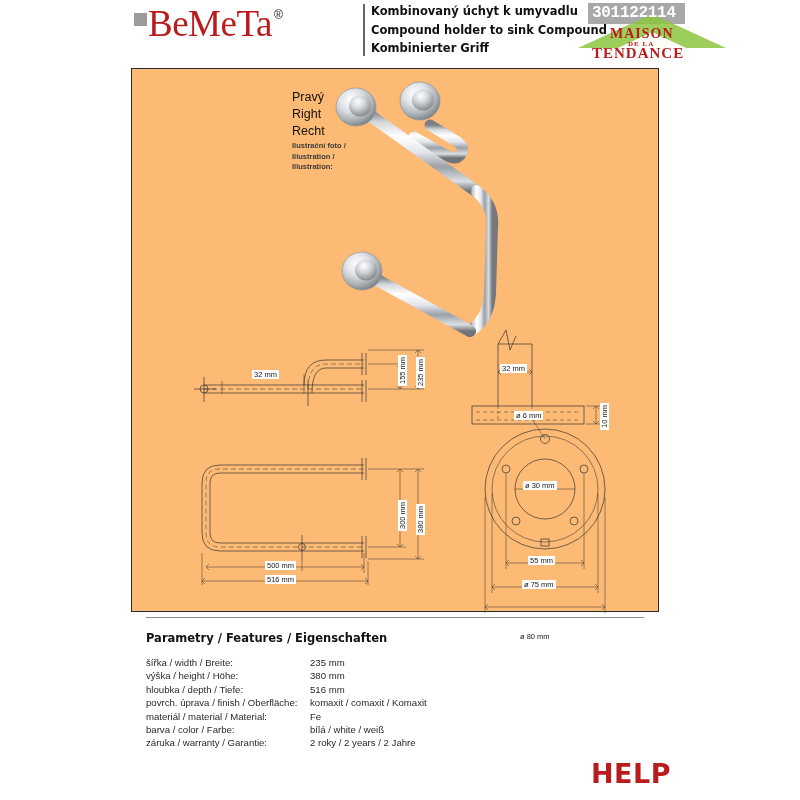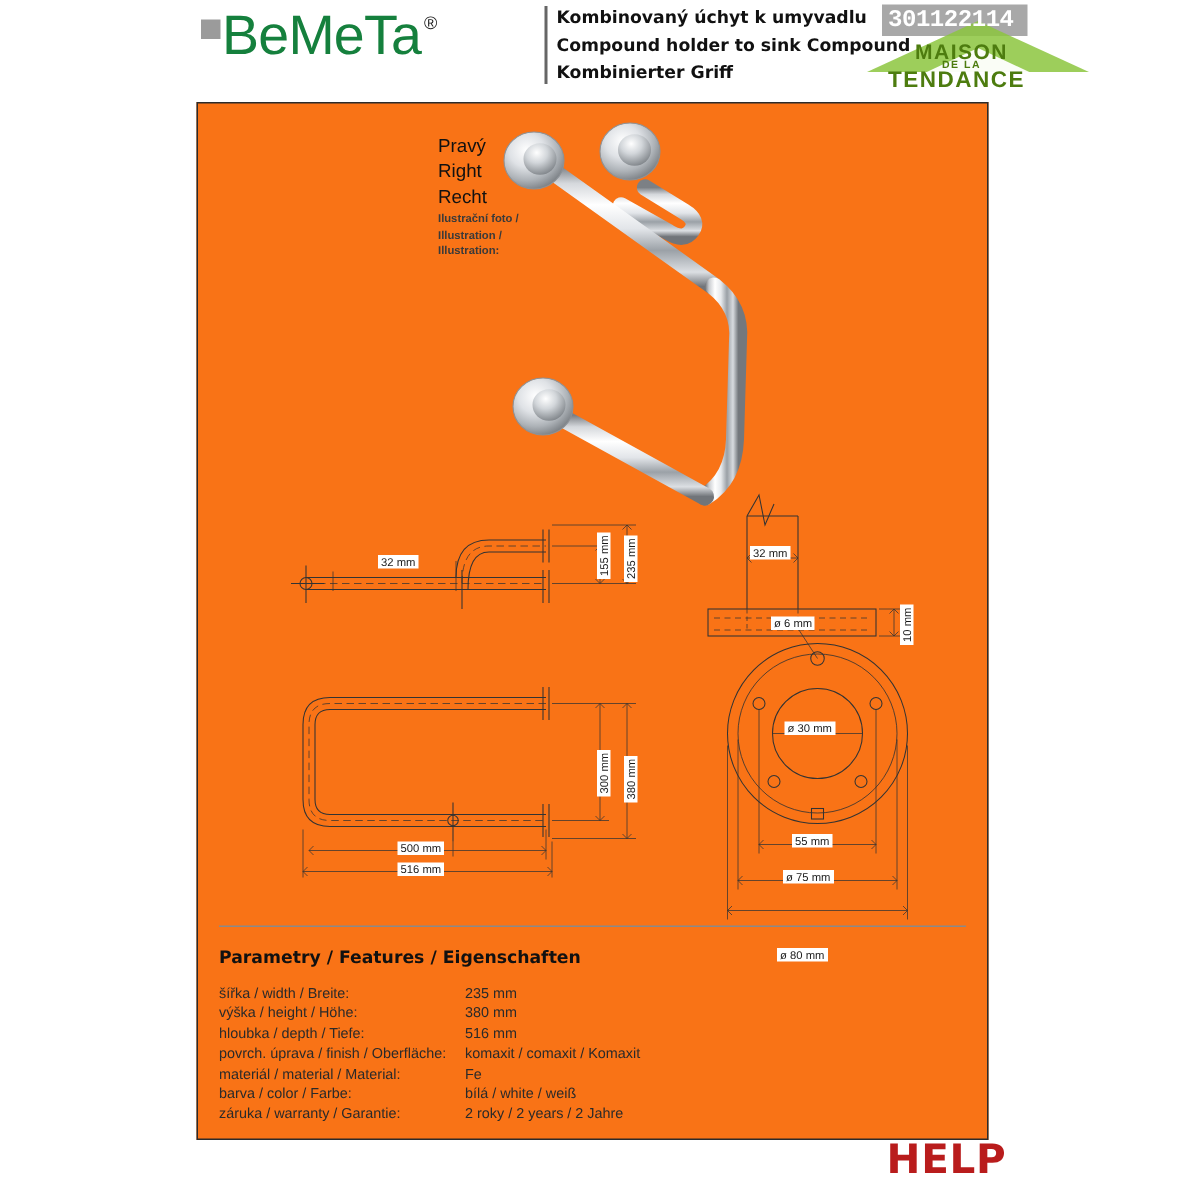--- a/index.html
+++ b/index.html
@@ -29,25 +29,25 @@
     align-items: flex-start;
   }
   #logo-square {
     width: 13px; height: 13px;
     background: #9b9b9b;
     margin-top: 9px;
     margin-right: 1px;
     flex: none;
   }
   #logo-text {
-    font-family: Liberation Sans, sans-serif;
+    font-family: Liberation Serif, serif;
     font-size: 37px;
     font-weight: 400;
     letter-spacing: -0.5px;
-    color: #15803d;
+    color: #b91c1c;
     line-height: 40px;
   }
   #logo-reg {
     font-size: 12px;
     color: #1a1a1a;
     margin-top: 4px;
     margin-left: 2px;
   }
   #header-divider {
     position: absolute;
@@ -106,37 +106,37 @@
     position: absolute;
     left: 27px; top: 26px;
     width: 0; height: 0;
     border-left: 47px solid transparent;
     border-right: 47px solid transparent;
     border-bottom: 22px solid #ffffff;
     opacity: .95;
   }
   .wm-word {
     position: absolute;
-    font-family: Liberation Sans, sans-serif;
+    font-family: Liberation Serif, serif;
     font-weight: bold;
-    color: #4d7c0f;
+    color: #b91c1c;
     letter-spacing: 1px;
     white-space: nowrap;
   }
   #wm-maison { left: 32px; top: 20px; font-size: 14px; }
   #wm-dela   { left: 50px; top: 34px; font-size: 7px; }
   #wm-tend   { left: 14px; top: 39px; font-size: 15px; }
 
   
   #frame {
     position: absolute;
     left: 131px; top: 68px;
-    width: 528px; height: 692px;
+    width: 528px; height: 544px;
     border: 1px solid #2b2b2b;
-    background: #f97316;
+    background: #fdba74;
     box-sizing: border-box;
   }
 
   
   #orientation {
     position: absolute;
     left: 160px; top: 20px;
     width: 90px;
   }
   .orient-line {

